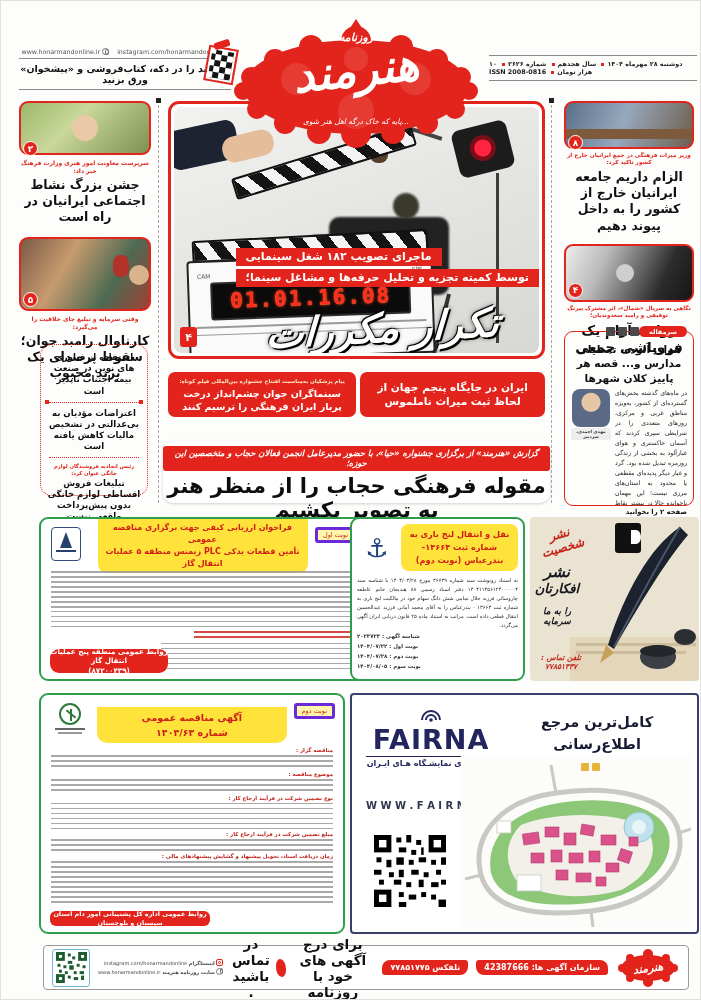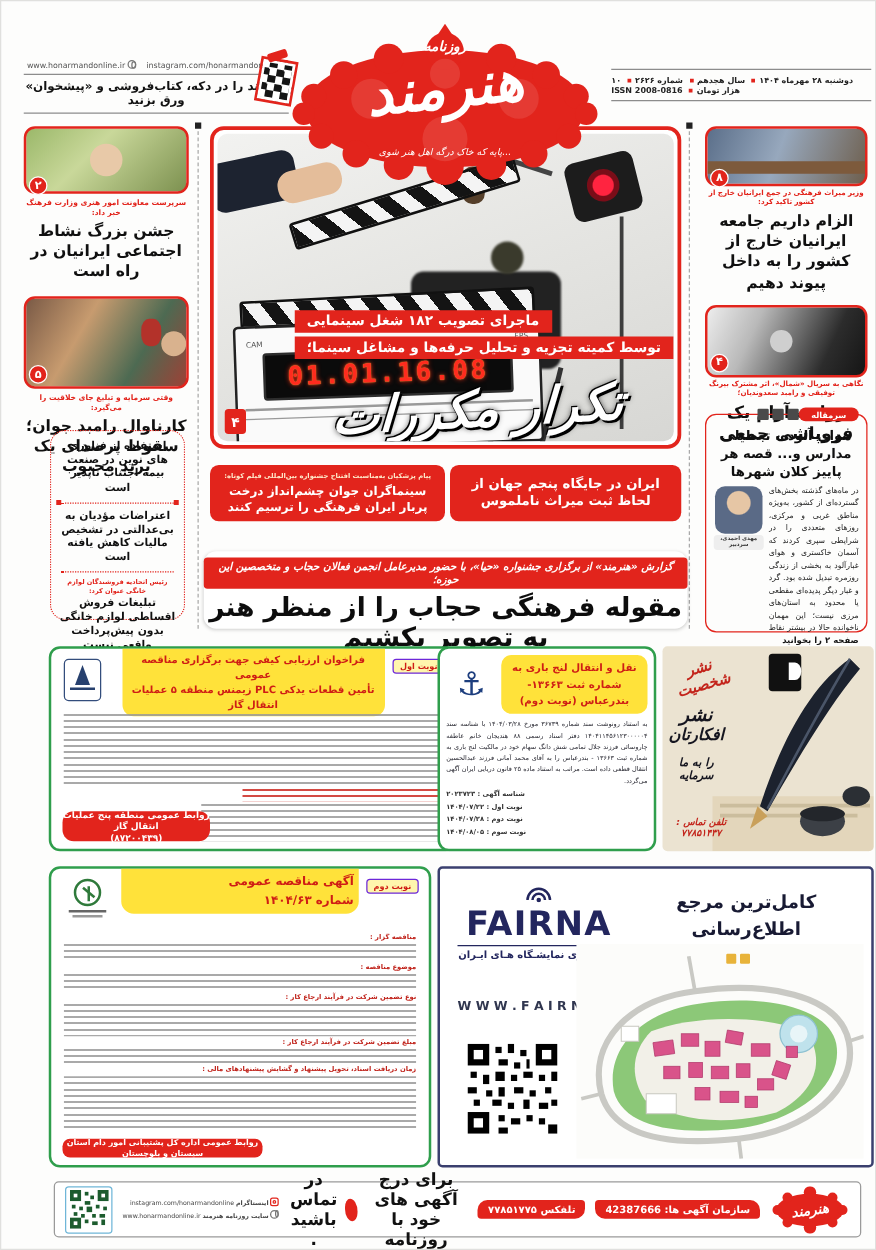--- a/index.html
+++ b/index.html
@@ -17,21 +17,21 @@
   .kicker{color:var(--red); font-weight:bold; text-align:center; line-height:1.3;}
   .title{font-weight:bold; text-align:center; color:#101010; line-height:1.3;}
   .redbox{background:var(--red); border-radius:7px; color:#fff; text-align:center; padding:6px 5px 4px;}
   .redbox .bk{color:#ffe9c9; font-size:5.4px; font-weight:bold; line-height:1.4;}
   .redbox .bt{color:#fff; font-size:9.6px; font-weight:bold; line-height:1.35; margin-top:2px;}
   .bars{background:repeating-linear-gradient(to bottom,#9a9a9a 0 1.5px,transparent 1.5px 5px); opacity:.85;}
   .bars.red{background:repeating-linear-gradient(to bottom,#cc2a22 0 1.5px,transparent 1.5px 5px);}
   .adgreen{border:2px solid var(--green); border-radius:9px; background:#fff;}
   .yhead{background:var(--yellow); color:#cf1d15; font-weight:800; text-align:center;}
   .redbtn{background:var(--red); color:#fff; font-weight:bold; border-radius:9px; display:flex; align-items:center; justify-content:center; text-align:center; line-height:1.3;}
-  .tag{background:#fff6ad; border:1px solid #6d28d9; color:#cf1d15; font-weight:bold; border-radius:3px; padding:1px 5px; font-size:6.5px;text-align:right;}
+  .tag{background:#fff6ad; border:3px solid #6d28d9; color:#cf1d15; font-weight:normal; border-radius:3px; padding:1px 5px; font-size:6.5px;text-align:right;}
   .sep{display:inline-block; width:3px; height:3px; background:var(--red); margin:0 3px; vertical-align:middle;}
   .divline{width:0; border-right:1px dashed #a9a9a9;}
   .sq{width:5px; height:5px; background:#222;}
   .stripes{background:repeating-linear-gradient(55deg,#141414 0 11px,#f4f4f4 11px 22px); border:2px solid #111; border-radius:3px;}
   .led{font-family:"DejaVu Sans Mono",monospace; color:#ff2b1e; text-shadow:0 0 4px rgba(255,40,20,.9),0 0 1px #ff5; font-weight:bold;}
   .ig-ic{display:inline-block; width:7px; height:7px; border:1.2px solid var(--red); border-radius:2px; position:relative; vertical-align:-1px;}
   .ig-ic::after{content:""; position:absolute; inset:1px; border:1px solid var(--red); border-radius:50%;}
   .glob-ic{display:inline-block; width:7px; height:7px; border:1.2px solid #777; border-radius:50%; position:relative; vertical-align:-1px;}
   .glob-ic::after{content:""; position:absolute; left:2.2px; top:-0.5px; bottom:-0.5px; width:1.6px; border:1px solid #777; border-radius:50%;}
   .gsq{width:9px; height:9px; background:#4a4a4a; margin-left:3px; border-radius:1px;}
@@ -287,21 +287,21 @@
     <div class="abs" style="right:110px; top:10px; width:56px; color:#c3241b; font-weight:900; font-style:italic; font-size:12px; transform:rotate(-16deg); text-align:center;">نشر شخصیت</div>
     <div class="abs" style="right:118px; top:46px; width:48px; text-align:center; color:#15151f; font-weight:900; font-style:italic;">
       <div style="font-size:15px;">نشر</div>
       <div style="font-size:13px; margin-top:0;">افکارتان</div>
       <div style="font-size:9px; margin-top:10px;">را به ما سرمایه</div>
     </div>
     <div class="abs" style="right:108px; bottom:10px; width:60px; color:#c3241b; font-weight:bold; font-style:italic; font-size:7.5px; text-align:center;">تلفن تماس : ۷۷۸۵۱۴۳۷</div>
   </div>
 
   <div class="abs adgreen" style="left:38px; top:692px; width:306px; height:241px;">
-    <div class="yhead" style="width:190px; margin:0 auto; font-size:9.5px; line-height:1.6; border-radius:0 0 10px 10px; padding:3px 4px;text-align:right;">
+    <div class="yhead" style="width:190px; margin:12px auto; font-size:9.5px; line-height:1.6; border-radius:0 0 10px 10px; padding:3px 4px;">
       <div>آگهی مناقصه عمومی</div>
       <div>شماره ۱۴۰۴/۶۳</div>
     </div>
     <div class="abs" style="left:12px; top:8px; width:34px; height:38px; text-align:center;">
       <div style="width:22px; height:22px; margin:0 auto; border:2px solid #2f7a3b; border-radius:50%; position:relative;">
         <div style="position:absolute; left:9px; top:4px; width:2px; height:12px; background:#2f7a3b;"></div>
         <div style="position:absolute; left:4px; top:8px; width:12px; height:2px; background:#2f7a3b; transform:rotate(40deg);"></div>
       </div>
       <div style="height:2px; background:#666; margin:3px 2px 0;"></div>
       <div style="height:2px; background:#999; margin:2px 5px 0;"></div>

